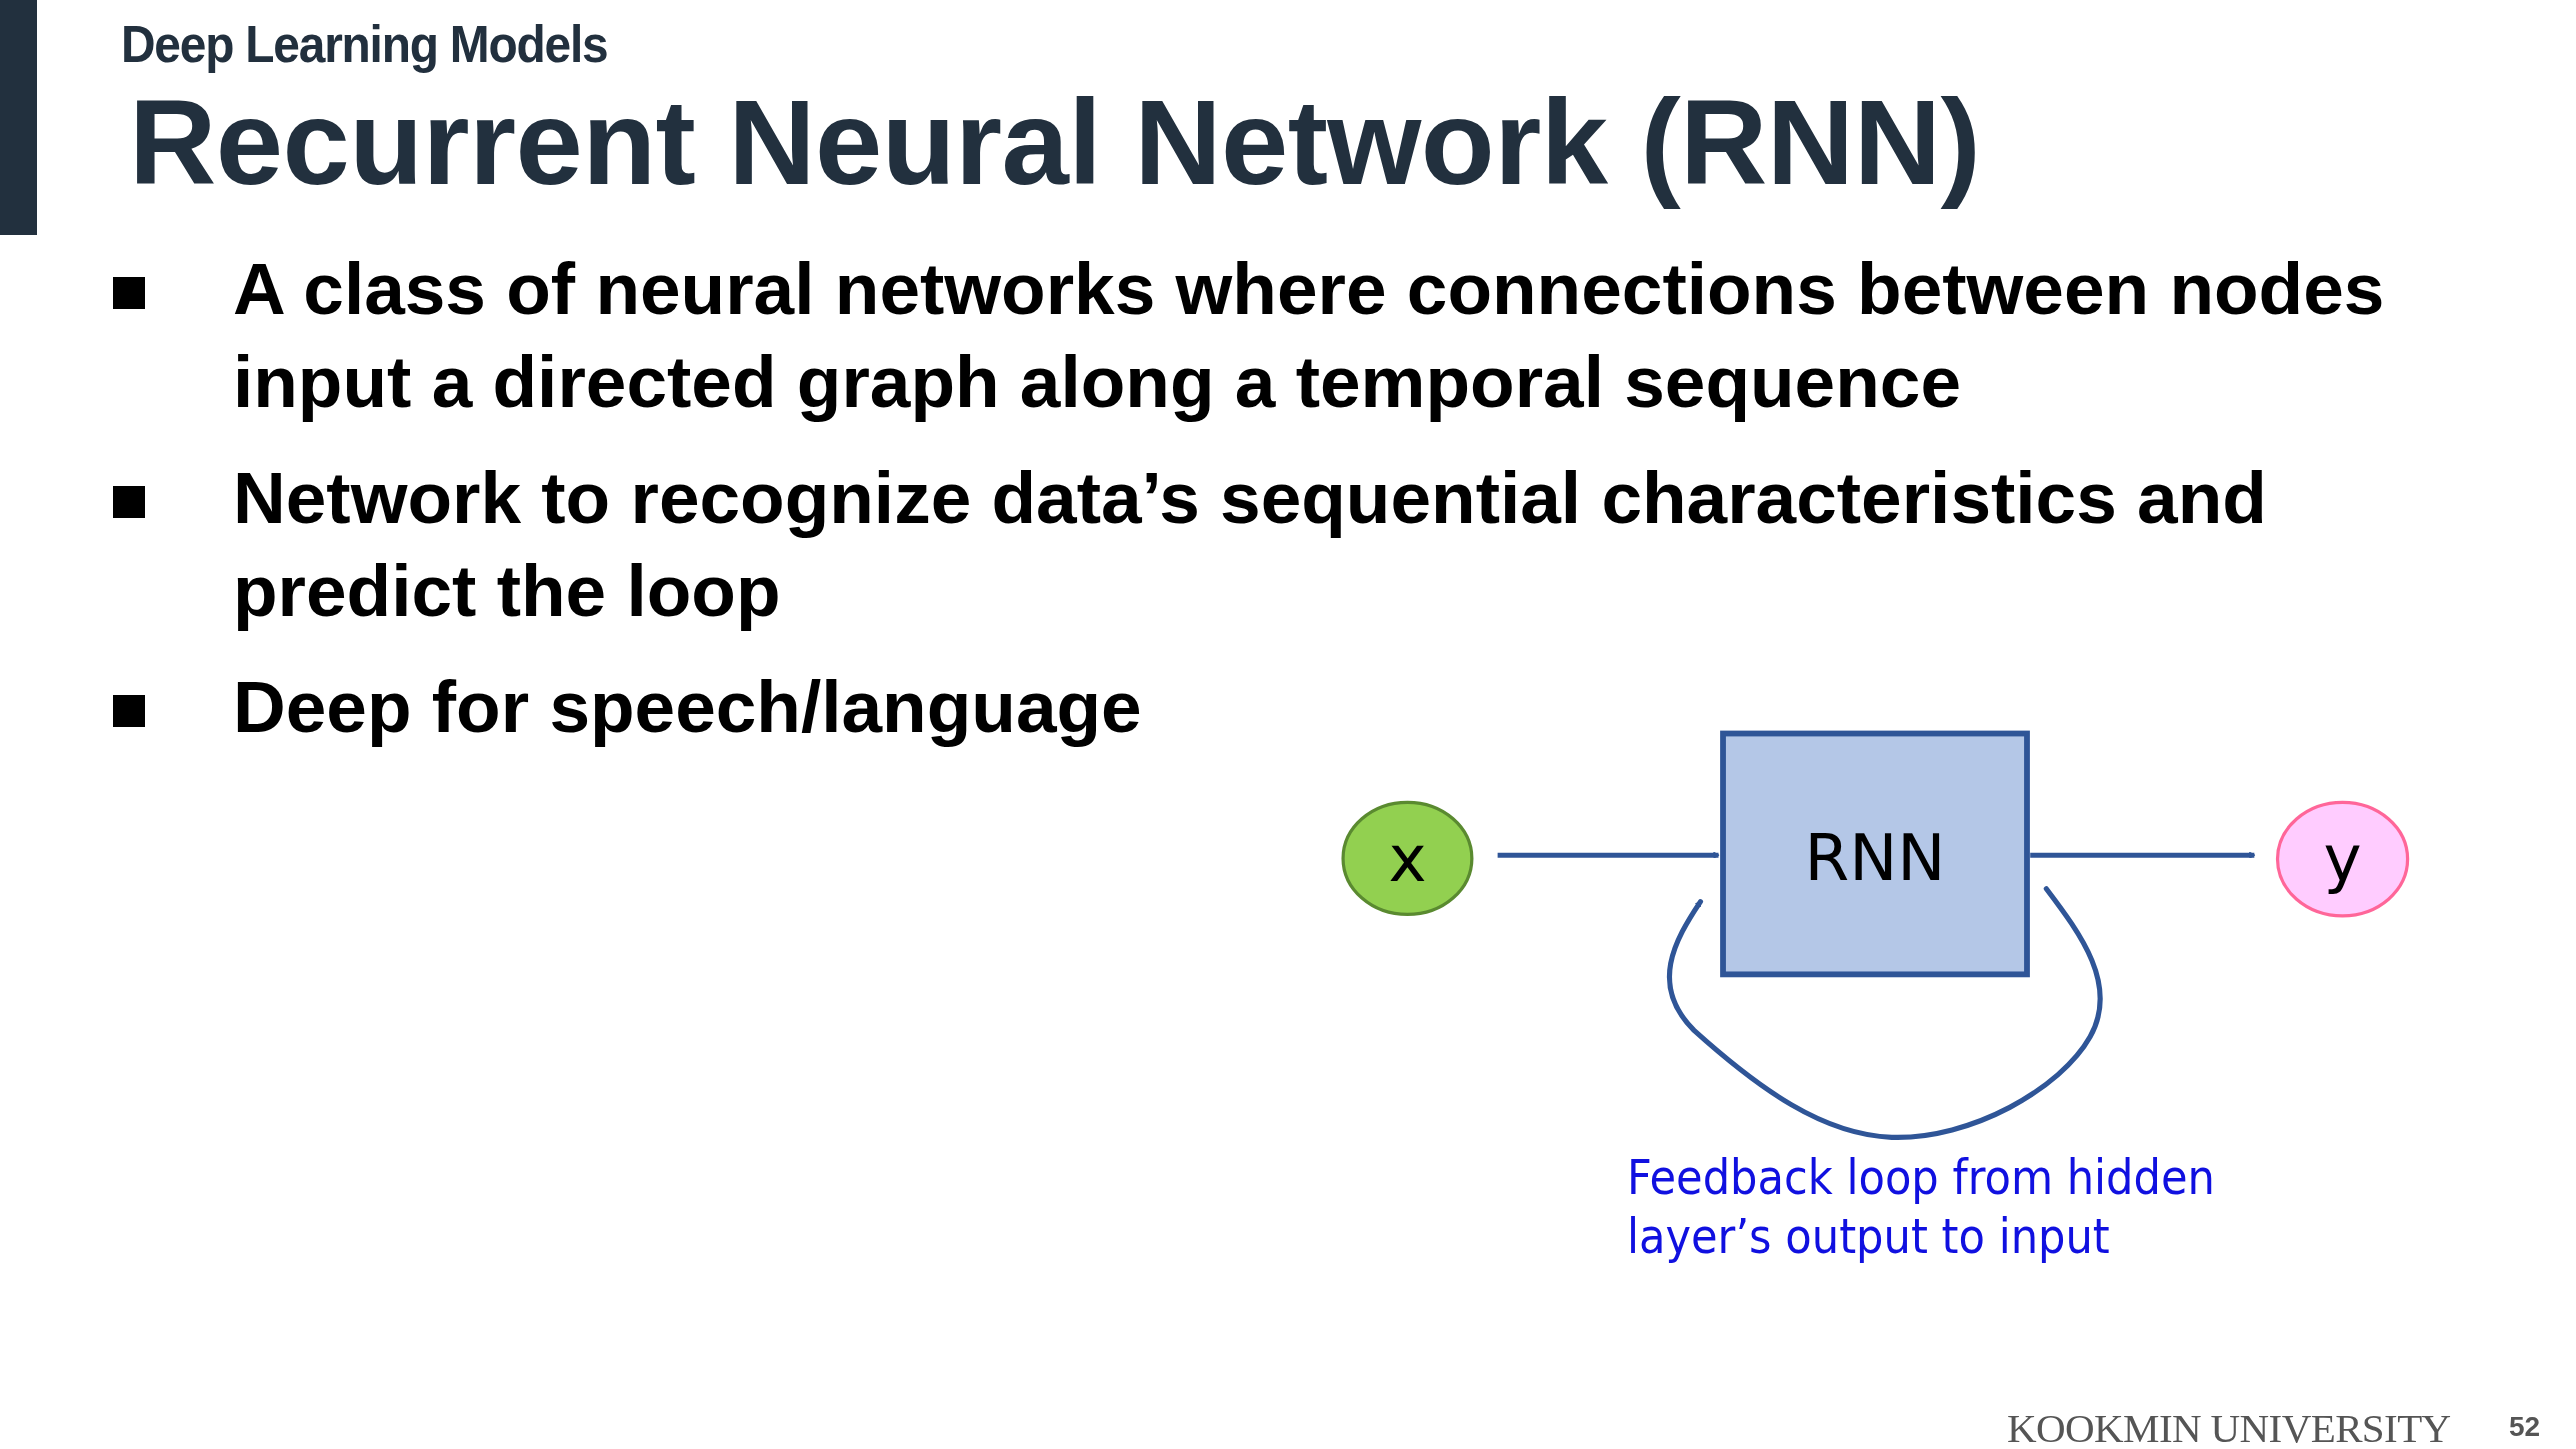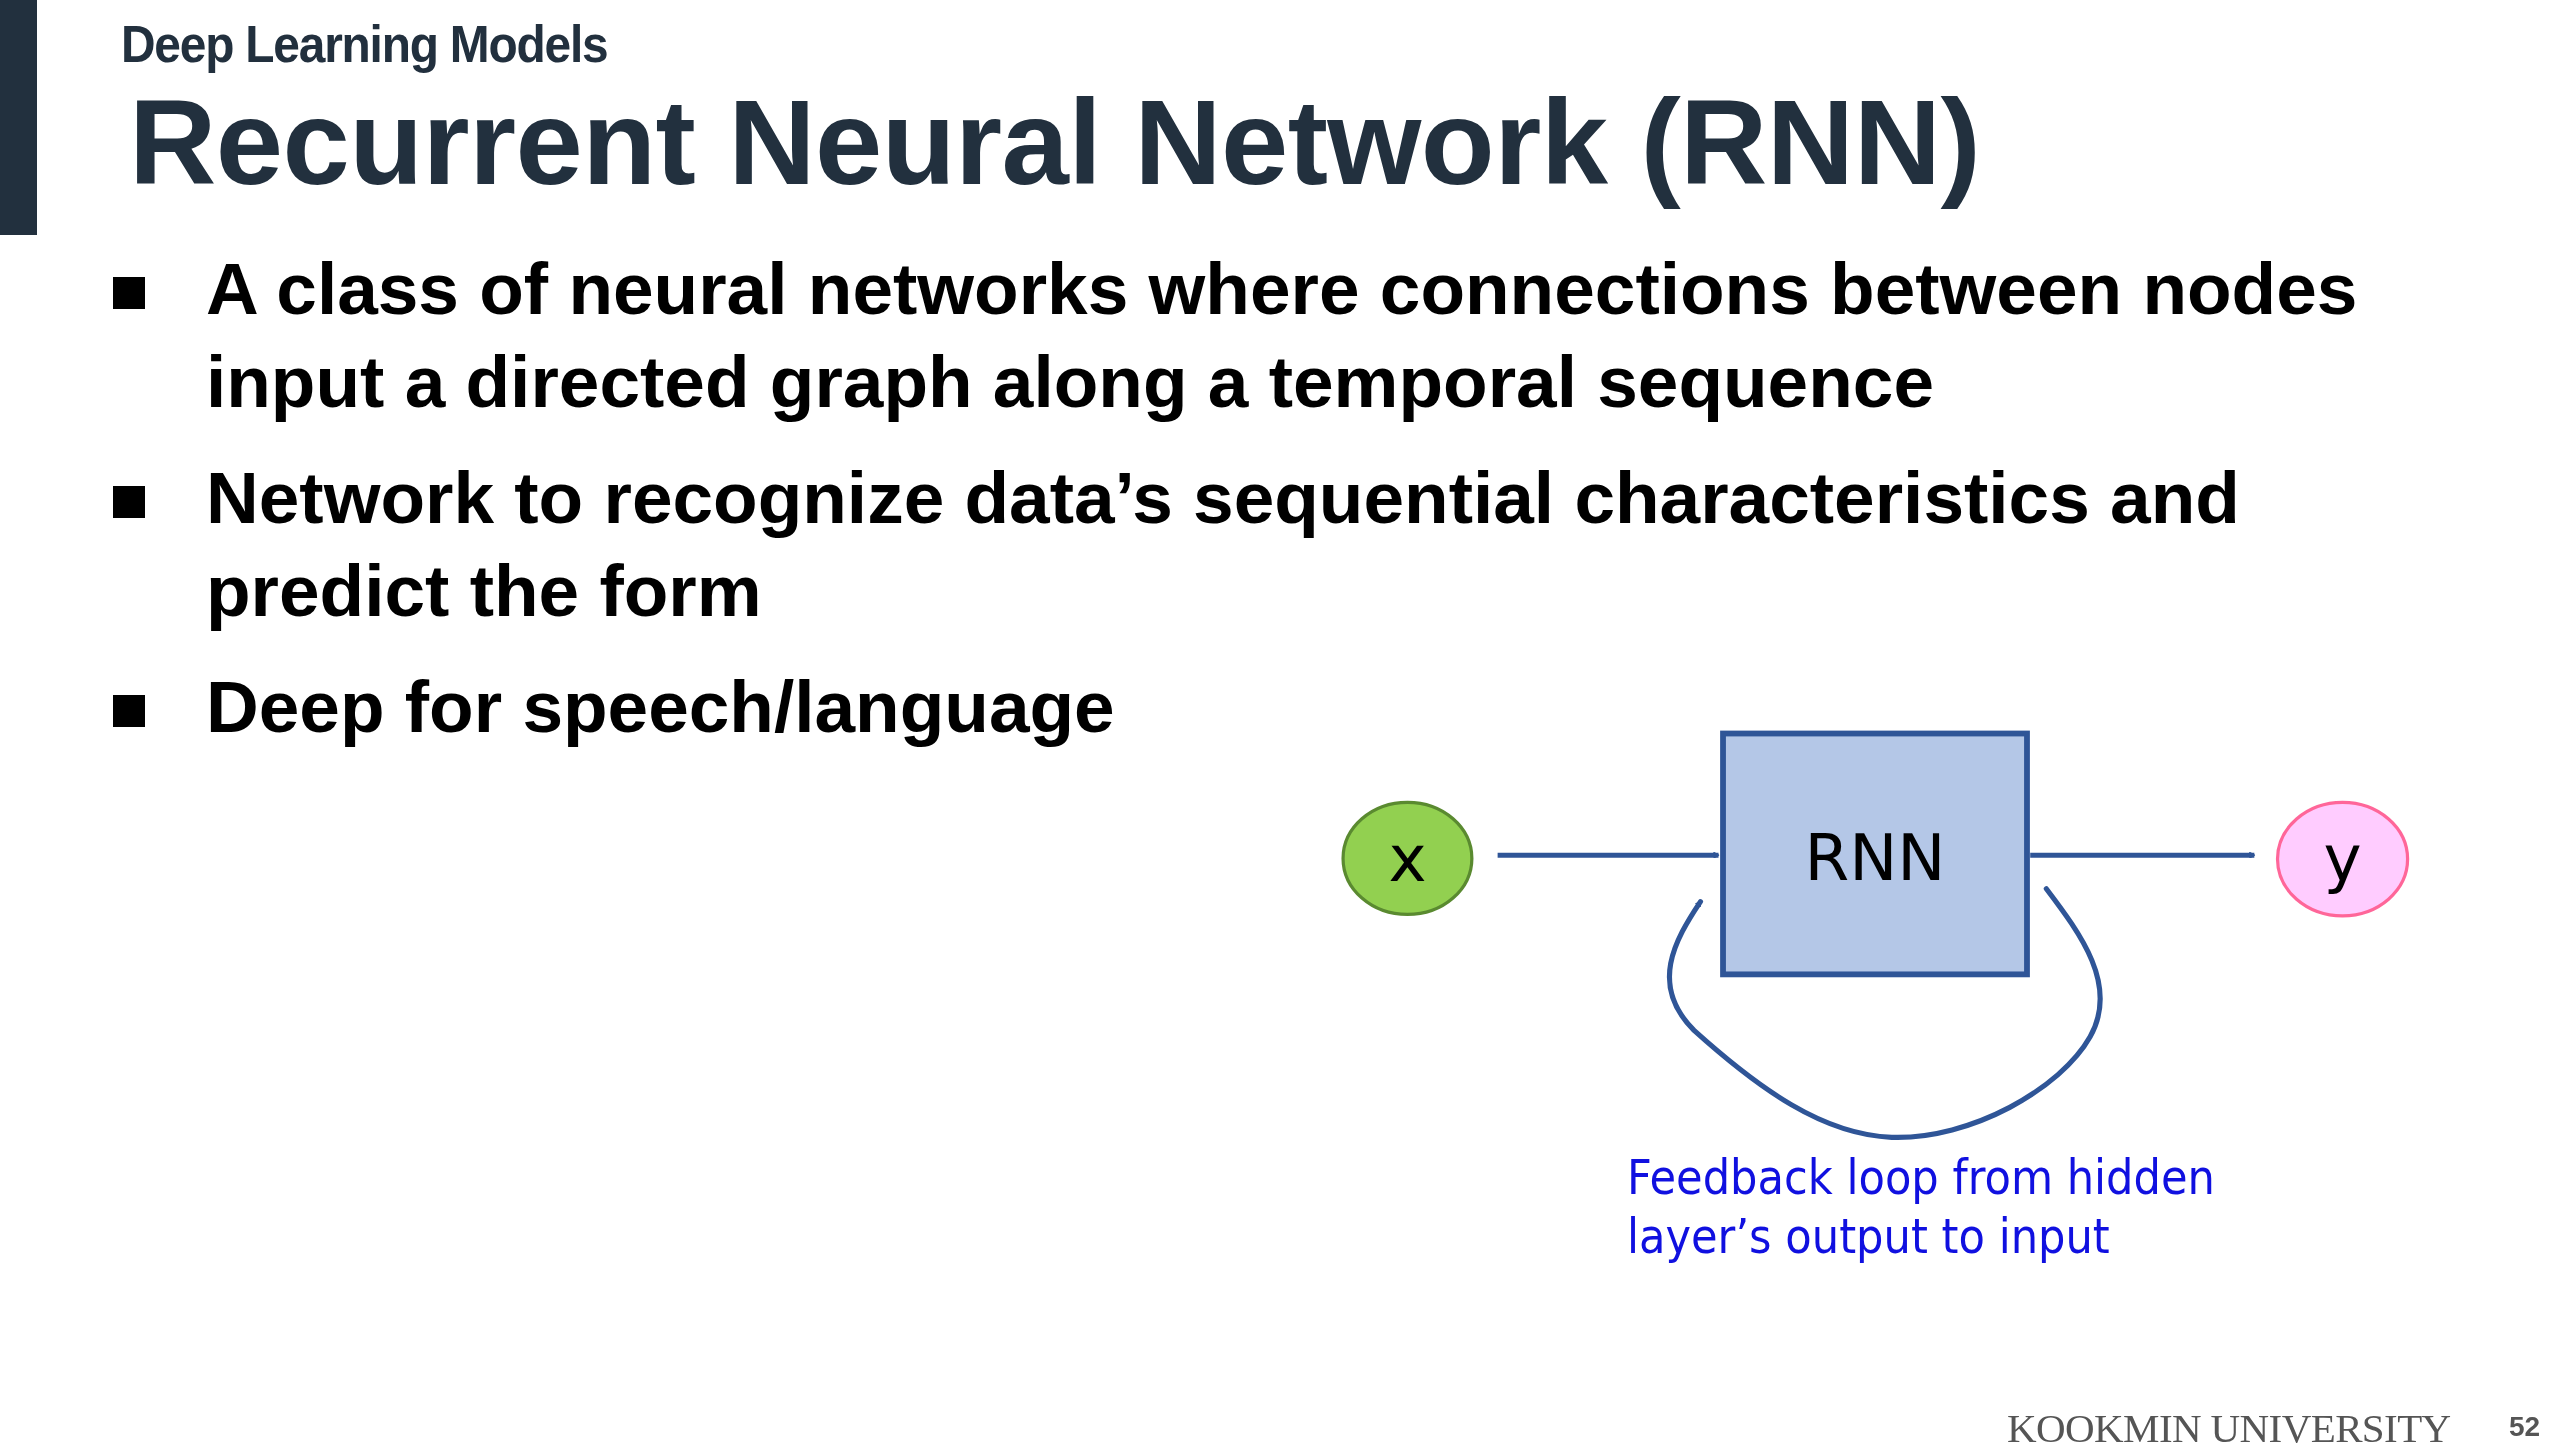--- a/index.html
+++ b/index.html
@@ -69,20 +69,21 @@
     .bullet .marker {
       position: absolute;
       left: -93px;
       top: 35px;
       width: 32px;
       height: 32px;
       background: #000000;
     }
     .bullet .line {
       display: block;
+      margin-left: 27px;
     }
     .b1 { top: 242px; }
     .b2 { top: 451px; }
     .b3 { top: 660px; }
 
     .diagram {
       position: absolute;
       left: 0;
       top: 0;
       width: 2576px;
@@ -137,21 +138,21 @@
 
 <ul class="bullets">
   <li class="bullet b1">
     <span class="marker"></span>
     <span class="line">A class of neural networks where connections between nodes</span>
     <span class="line">input a directed graph along a temporal sequence</span>
   </li>
   <li class="bullet b2">
     <span class="marker"></span>
     <span class="line">Network to recognize data’s sequential characteristics and</span>
-    <span class="line">predict the form</span>
+    <span class="line">predict the loop</span>
   </li>
   <li class="bullet b3">
     <span class="marker"></span>
     <span class="line">Deep for speech/language</span>
   </li>
 </ul>
 
 <svg class="diagram" width="2576" height="1449" viewBox="0 0 3999 2250">
   <defs>
     <marker id="arrowhead" markerWidth="10" markerHeight="10" refX="8" refY="5" orient="auto" markerUnits="userSpaceOnUse" viewBox="0 0 10 10">

